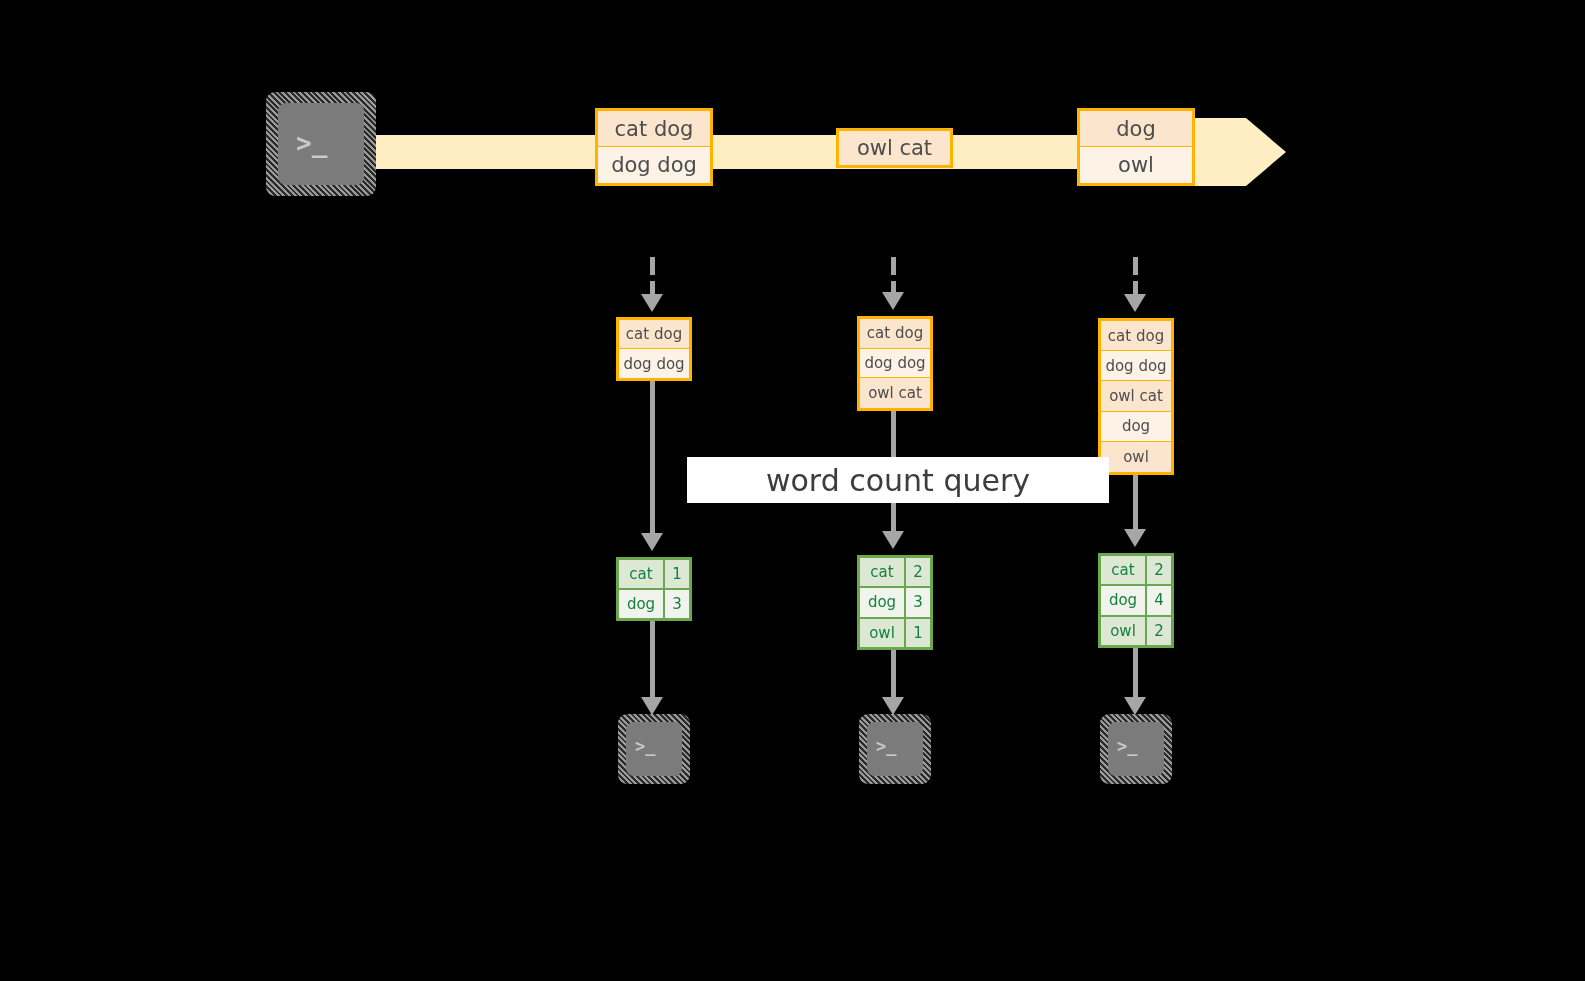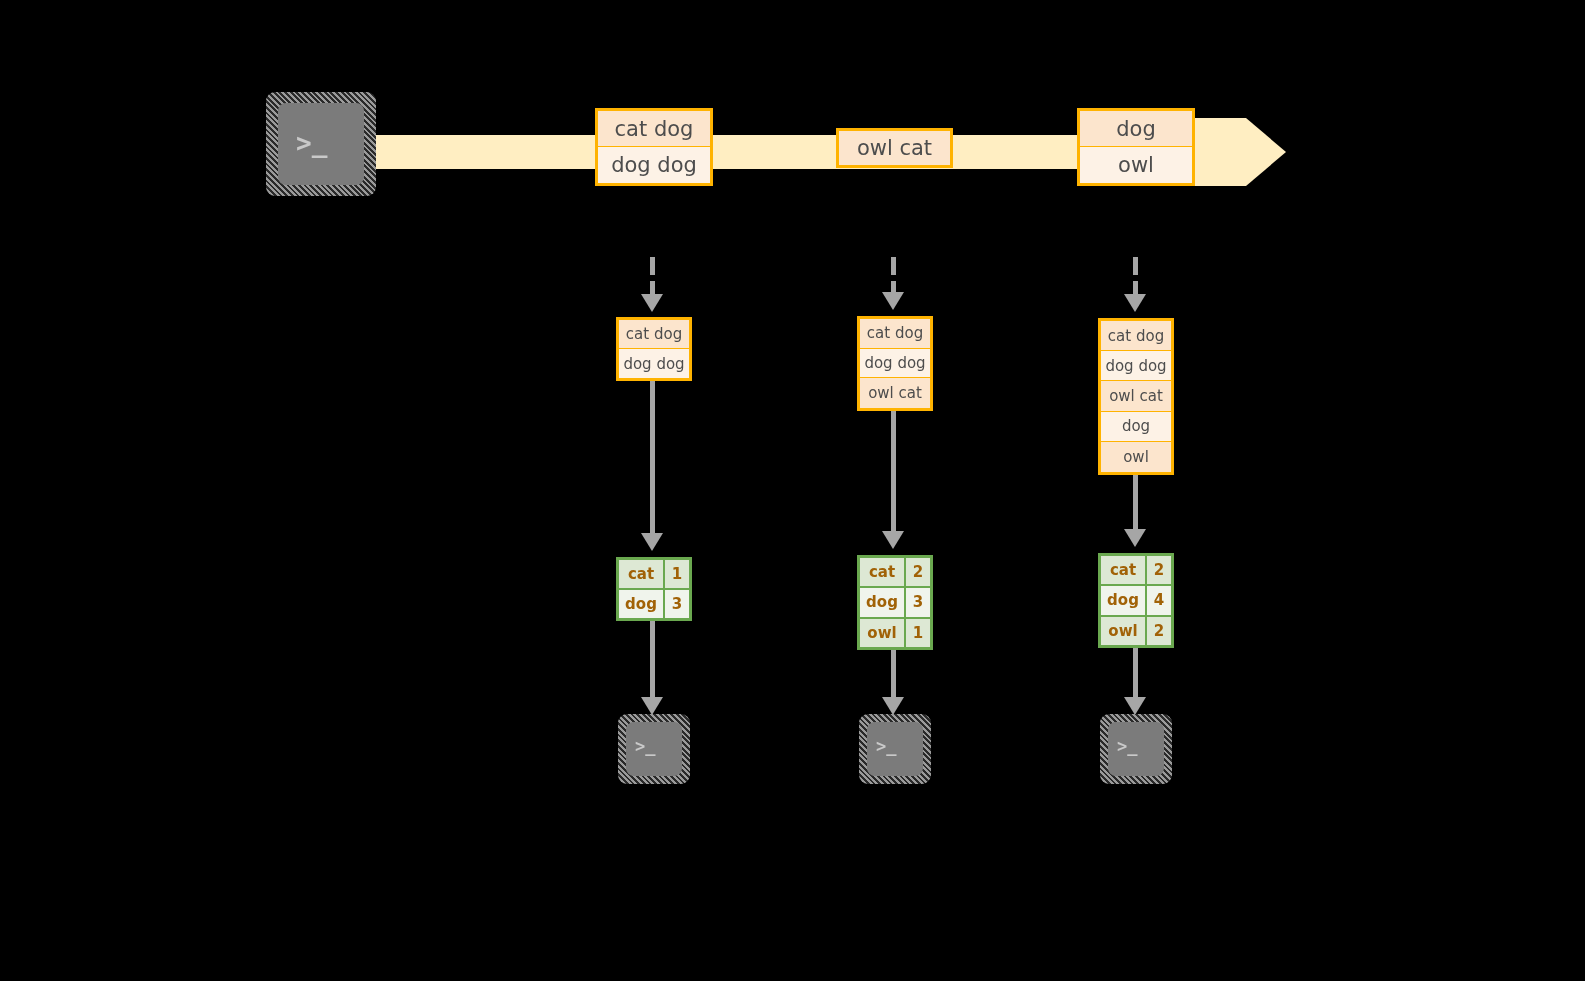--- a/index.html
+++ b/index.html
@@ -31,21 +31,21 @@
   .obox .row:last-child{border-bottom:none;}
   .obox .row.dark{background:#fce5cd;}
   .obox .row.light{background:#fdf2e6;}
 
   
   .gbox{position:absolute;box-sizing:border-box;border:3px solid #6aa84f;
         background:#e2efda;display:flex;flex-direction:column;}
   .gbox .grow{display:flex;flex:1;border-bottom:2px solid #6aa84f;}
   .gbox .grow:last-child{border-bottom:none;}
   .gbox .gcell{display:flex;align-items:center;justify-content:center;
-        color:#a16207;white-space:nowrap;box-sizing:border-box;font-weight:bold;}
+        color:#15803d;white-space:nowrap;box-sizing:border-box;}
   .gbox .gcell.k{flex:0 0 auto;border-right:2px solid #6aa84f;}
   .gbox .gcell.v{flex:1 1 auto;}
   .gbox .grow.dark .gcell{background:#dde8d4;}
   .gbox .grow.light .gcell{background:#f0f4ec;}
 
   
   .vline{position:absolute;background:#a6a6a6;width:5px;}
   .vdash{position:absolute;background:#a6a6a6;width:5px;}
   .vhead{position:absolute;width:0;height:0;
      border-left:11px solid transparent;border-right:11px solid transparent;
@@ -186,14 +186,17 @@
 
   <div class="vline" style="left:1133px;top:648px;height:49px;"></div>
   <div class="vhead" style="left:1124px;top:697px;"></div>
 
   <div class="term" style="left:1100px;top:714px;width:72px;height:70px;">
     <div class="hatch"></div>
     <div class="face" style="left:8px;top:8px;right:8px;bottom:8px;"></div>
     <div class="glyph" style="left:17px;top:24px;font-size:17px;">&gt;_</div>
   </div>
 
+  <div class="label-band" style="left:687px;top:457px;width:422px;height:46px;font-size:30px;">
+    <span>word count query</span>
+  </div>
 
 </div>
 
 </body></html>

